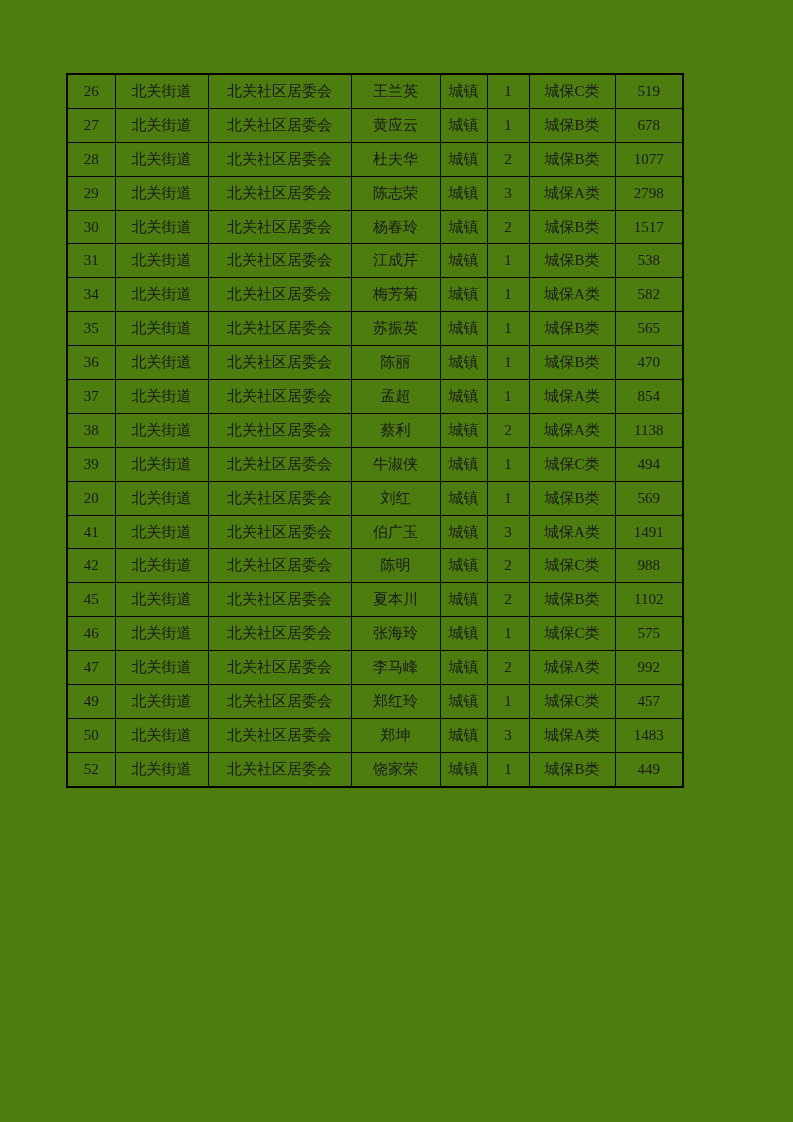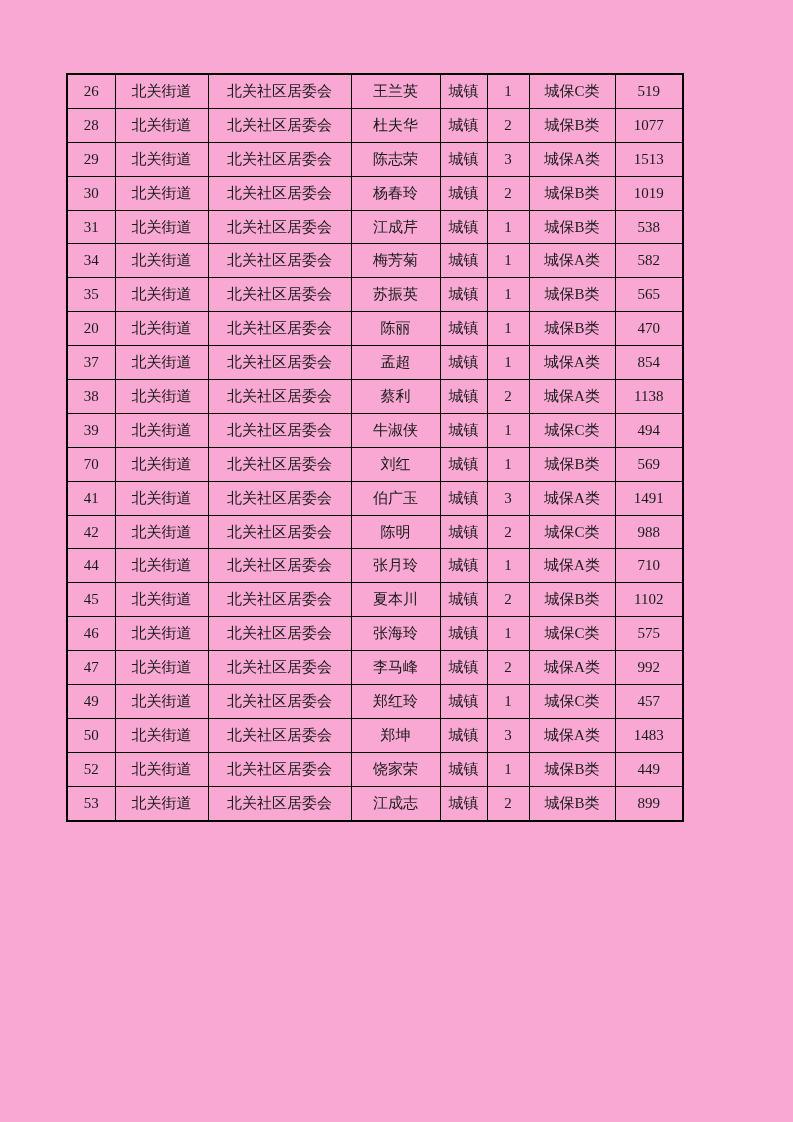--- a/index.html
+++ b/index.html
@@ -4,21 +4,21 @@
 <style>
   html, body {
     margin: 0;
     padding: 0;
     background: #ffffff;
   }
   .page {
     position: relative;
     width: 793px;
     height: 1122px;
-    background: #f9a8d4;
+    background: #4d7c0f;
     font-family: "Liberation Serif", "DejaVu Serif", serif;
     overflow: hidden;
   }
   table.doc-table {
     position: absolute;
     left: 66px;
     top: 73px;
     width: 616px;
     border-collapse: collapse;
     table-layout: fixed;
@@ -64,48 +64,58 @@
           <td>26</td>
           <td>北关街道</td>
           <td>北关社区居委会</td>
           <td>王兰英</td>
           <td>城镇</td>
           <td>1</td>
           <td>城保C类</td>
           <td>519</td>
         </tr>
         <tr>
+          <td>27</td>
+          <td>北关街道</td>
+          <td>北关社区居委会</td>
+          <td>黄应云</td>
+          <td>城镇</td>
+          <td>1</td>
+          <td>城保B类</td>
+          <td>678</td>
+        </tr>
+        <tr>
           <td>28</td>
           <td>北关街道</td>
           <td>北关社区居委会</td>
           <td>杜夫华</td>
           <td>城镇</td>
           <td>2</td>
           <td>城保B类</td>
           <td>1077</td>
         </tr>
         <tr>
           <td>29</td>
           <td>北关街道</td>
           <td>北关社区居委会</td>
           <td>陈志荣</td>
           <td>城镇</td>
           <td>3</td>
           <td>城保A类</td>
-          <td>1513</td>
+          <td>2798</td>
         </tr>
         <tr>
           <td>30</td>
           <td>北关街道</td>
           <td>北关社区居委会</td>
           <td>杨春玲</td>
           <td>城镇</td>
           <td>2</td>
           <td>城保B类</td>
-          <td>1019</td>
+          <td>1517</td>
         </tr>
         <tr>
           <td>31</td>
           <td>北关街道</td>
           <td>北关社区居委会</td>
           <td>江成芹</td>
           <td>城镇</td>
           <td>1</td>
           <td>城保B类</td>
           <td>538</td>
@@ -124,63 +134,63 @@
           <td>35</td>
           <td>北关街道</td>
           <td>北关社区居委会</td>
           <td>苏振英</td>
           <td>城镇</td>
           <td>1</td>
           <td>城保B类</td>
           <td>565</td>
         </tr>
         <tr>
+          <td>36</td>
+          <td>北关街道</td>
+          <td>北关社区居委会</td>
+          <td>陈丽</td>
+          <td>城镇</td>
+          <td>1</td>
+          <td>城保B类</td>
+          <td>470</td>
+        </tr>
+        <tr>
+          <td>37</td>
+          <td>北关街道</td>
+          <td>北关社区居委会</td>
+          <td>孟超</td>
+          <td>城镇</td>
+          <td>1</td>
+          <td>城保A类</td>
+          <td>854</td>
+        </tr>
+        <tr>
+          <td>38</td>
+          <td>北关街道</td>
+          <td>北关社区居委会</td>
+          <td>蔡利</td>
+          <td>城镇</td>
+          <td>2</td>
+          <td>城保A类</td>
+          <td>1138</td>
+        </tr>
+        <tr>
+          <td>39</td>
+          <td>北关街道</td>
+          <td>北关社区居委会</td>
+          <td>牛淑侠</td>
+          <td>城镇</td>
+          <td>1</td>
+          <td>城保C类</td>
+          <td>494</td>
+        </tr>
+        <tr>
           <td>20</td>
           <td>北关街道</td>
           <td>北关社区居委会</td>
-          <td>陈丽</td>
-          <td>城镇</td>
-          <td>1</td>
-          <td>城保B类</td>
-          <td>470</td>
-        </tr>
-        <tr>
-          <td>37</td>
-          <td>北关街道</td>
-          <td>北关社区居委会</td>
-          <td>孟超</td>
-          <td>城镇</td>
-          <td>1</td>
-          <td>城保A类</td>
-          <td>854</td>
-        </tr>
-        <tr>
-          <td>38</td>
-          <td>北关街道</td>
-          <td>北关社区居委会</td>
-          <td>蔡利</td>
-          <td>城镇</td>
-          <td>2</td>
-          <td>城保A类</td>
-          <td>1138</td>
-        </tr>
-        <tr>
-          <td>39</td>
-          <td>北关街道</td>
-          <td>北关社区居委会</td>
-          <td>牛淑侠</td>
-          <td>城镇</td>
-          <td>1</td>
-          <td>城保C类</td>
-          <td>494</td>
-        </tr>
-        <tr>
-          <td>70</td>
-          <td>北关街道</td>
-          <td>北关社区居委会</td>
           <td>刘红</td>
           <td>城镇</td>
           <td>1</td>
           <td>城保B类</td>
           <td>569</td>
         </tr>
         <tr>
           <td>41</td>
           <td>北关街道</td>
           <td>北关社区居委会</td>
@@ -194,30 +204,20 @@
           <td>42</td>
           <td>北关街道</td>
           <td>北关社区居委会</td>
           <td>陈明</td>
           <td>城镇</td>
           <td>2</td>
           <td>城保C类</td>
           <td>988</td>
         </tr>
         <tr>
-          <td>44</td>
-          <td>北关街道</td>
-          <td>北关社区居委会</td>
-          <td>张月玲</td>
-          <td>城镇</td>
-          <td>1</td>
-          <td>城保A类</td>
-          <td>710</td>
-        </tr>
-        <tr>
           <td>45</td>
           <td>北关街道</td>
           <td>北关社区居委会</td>
           <td>夏本川</td>
           <td>城镇</td>
           <td>2</td>
           <td>城保B类</td>
           <td>1102</td>
         </tr>
         <tr>
@@ -262,26 +262,16 @@
         </tr>
         <tr>
           <td>52</td>
           <td>北关街道</td>
           <td>北关社区居委会</td>
           <td>饶家荣</td>
           <td>城镇</td>
           <td>1</td>
           <td>城保B类</td>
           <td>449</td>
-        </tr>
-        <tr>
-          <td>53</td>
-          <td>北关街道</td>
-          <td>北关社区居委会</td>
-          <td>江成志</td>
-          <td>城镇</td>
-          <td>2</td>
-          <td>城保B类</td>
-          <td>899</td>
         </tr>
       </tbody>
   </table>
 </div>
 
 </body></html>

